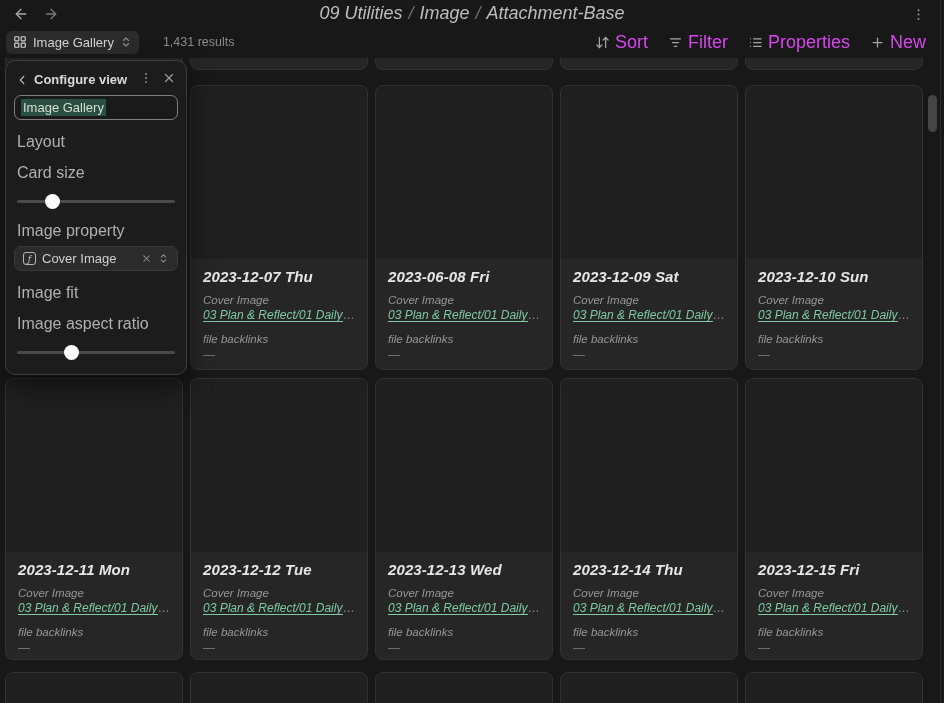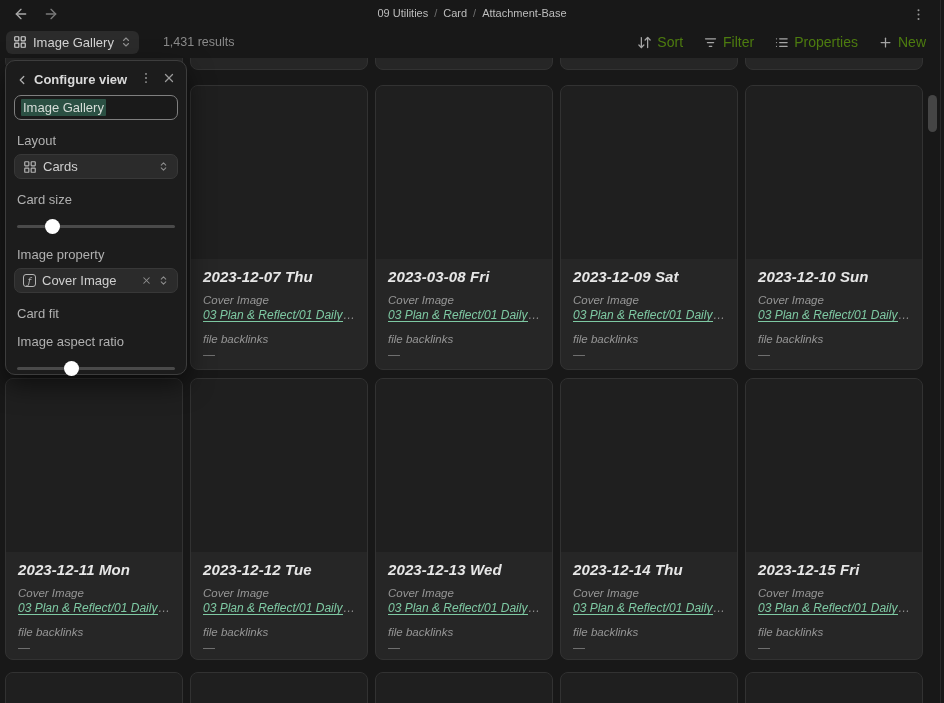--- a/index.html
+++ b/index.html
@@ -11,31 +11,31 @@
     color:#c8c8c8;
     -webkit-font-smoothing:antialiased;
   }
   svg { display:block; }
 
   
   .titlebar { position:absolute; top:0; left:0; right:0; height:26px; }
   .nav-arrows { position:absolute; left:10px; top:4px; display:flex; gap:8px; }
   .nav-btn { width:22px; height:20px; display:flex; align-items:center; justify-content:center; color:#a9a9a9; border-radius:4px; }
   .nav-btn.fwd { color:#7a7a7a; }
-  .breadcrumb { position:absolute; left:0; right:0; top:0; height:26px; display:flex; align-items:center; justify-content:center; gap:6px; font-size:11px; color:#bdbdbd; }
+  .breadcrumb { position:absolute; left:0; right:0; top:0; height:26px; display:flex; align-items:center; justify-content:center; gap:6px; font-size:18px; color:#bdbdbd;font-style:italic; }
   .crumb-sep { color:#6f6f6f; }
   .kebab-btn { position:absolute; right:16px; top:4px; width:20px; height:20px; display:flex; align-items:center; justify-content:center; color:#9a9a9a; }
 
   
   .toolbar { position:absolute; top:26px; left:0; right:0; height:32px; display:flex; align-items:center; }
   .view-switcher { margin-left:6px; display:flex; align-items:center; gap:6px; background:#2b2b2b; border-radius:6px; padding:4px 7px; color:#d3d3d3; font-size:13px; cursor:default; }
   .view-switcher .chev { color:#8f8f8f; }
   .results-count { margin-left:24px; font-size:12.5px; color:#8a8a8a; }
   .toolbar-right { margin-left:auto; margin-right:14px; display:flex; align-items:center; gap:12px; }
-  .tool-btn { display:flex; align-items:center; gap:5px; color:#4d7c0f; font-size:14px; padding:4px 4px; border-radius:5px; cursor:default; }
+  .tool-btn { display:flex; align-items:center; gap:5px; color:#d946ef; font-size:18px; padding:4px 4px; border-radius:5px; cursor:default; }
   .tool-btn .ticon { color:#a5a5a5; }
 
   
   .content { position:absolute; top:58px; left:0; right:0; bottom:0; overflow:hidden; }
   .card-row { position:absolute; left:5px; display:flex; gap:7px;font-style:italic; }
   .row-0 { top:-273px; }
   .row-1 { top:27px; }
   .row-2 { top:320px;justify-content:center; }
   .row-3 { top:614px; }
   .card, .card-shell {
@@ -66,21 +66,21 @@
   .panel-header { display:flex; align-items:flex-end; padding:8px 8px 4px 9px; gap:5px; }
   .panel-back { color:#b0b0b0; display:flex; }
   .panel-title { flex:1; font-size:13px; font-weight:600; color:#dadada; }
   .panel-kebab, .panel-close { color:#9a9a9a; display:flex; padding:2px; }
   .name-input {
     margin:4px 8px 0; height:25px; background:#1a1a1a;
     border:1px solid #7f7f7f; border-radius:7px;
     display:flex; align-items:center; padding:0 6px; font-size:13px; color:#d6dcd8;
   }
   .sel-highlight { background:#2b5043; padding:1px 2px; border-radius:1px; }
-  .field-label { margin:13px 11px 6px; font-size:13px; color:#b0b0b0; }
+  .field-label { margin:13px 11px 6px; font-size:16px; color:#b0b0b0; }
   .select-box {
     margin:0 8px; height:25px; background:#2b2b2b; border:1px solid #383838; border-radius:7px;
     display:flex; align-items:center; gap:6px; padding:0 8px; font-size:13px; color:#cfcfcf; cursor:default;
   }
   .select-box .sicon { color:#b5b5b5; display:flex; }
   .select-box .sval { flex:1; overflow:hidden; white-space:nowrap; }
   .select-box .chev, .select-box .clear-x { color:#8f8f8f; display:flex; }
   .fn-icon {
     width:13px; height:13px; border:1.3px solid #b5b5b5; border-radius:3px;
     display:flex; align-items:center; justify-content:center;
@@ -105,21 +105,21 @@
     <div class="nav-btn fwd">
       <svg width="16" height="16" viewBox="0 0 24 24" fill="none" stroke="currentColor" stroke-width="2" stroke-linecap="round" stroke-linejoin="round">
           <path d="m12 5 7 7-7 7"></path>
           <path d="M5 12h14"></path>
         </svg>
     </div>
   </div>
   <div class="breadcrumb">
     <span>09 Utilities</span>
     <span class="crumb-sep">/</span>
-    <span>Card</span>
+    <span>Image</span>
     <span class="crumb-sep">/</span>
     <span>Attachment-Base</span>
   </div>
   <div class="kebab-btn">
     <svg width="15" height="15" viewBox="0 0 24 24" fill="currentColor" stroke="none">
         <circle cx="12" cy="5" r="1.6"></circle>
         <circle cx="12" cy="12" r="1.6"></circle>
         <circle cx="12" cy="19" r="1.6"></circle>
       </svg>
   </div>
@@ -226,21 +226,21 @@
         <span class="card-link">03 Plan &amp; Reflect/01 Daily Jou</span>
             <span class="link-ellip">…</span>
       </div>
       <div class="prop-label">file backlinks</div>
       <div class="dash-val">—</div>
     </div>
   </div>
       <div class="card">
     <div class="card-img"></div>
     <div class="card-body">
-      <div class="card-title">2023-03-08 Fri</div>
+      <div class="card-title">2023-06-08 Fri</div>
       <div class="prop-label">Cover Image</div>
       <div class="link-row">
         <span class="card-link">03 Plan &amp; Reflect/01 Daily Jou</span>
             <span class="link-ellip">…</span>
       </div>
       <div class="prop-label">file backlinks</div>
       <div class="dash-val">—</div>
     </div>
   </div>
       <div class="card">
@@ -384,37 +384,20 @@
           <path d="m6 6 12 12"></path>
         </svg>
     </span>
   </div>
 
   <div class="name-input">
     <span class="sel-highlight">Image Gallery</span>
   </div>
 
   <div class="field-label">Layout</div>
-  <div class="select-box">
-    <span class="sicon">
-      <svg width="14" height="14" viewBox="0 0 24 24" fill="none" stroke="currentColor" stroke-width="2" stroke-linecap="round" stroke-linejoin="round">
-          <rect x="3" y="3" width="7" height="7" rx="1"></rect>
-          <rect x="14" y="3" width="7" height="7" rx="1"></rect>
-          <rect x="3" y="14" width="7" height="7" rx="1"></rect>
-          <rect x="14" y="14" width="7" height="7" rx="1"></rect>
-        </svg>
-    </span>
-    <span class="sval">Cards</span>
-    <span class="chev">
-      <svg width="11" height="11" viewBox="0 0 24 24" fill="none" stroke="currentColor" stroke-width="2.2" stroke-linecap="round" stroke-linejoin="round">
-          <path d="m7 15 5 5 5-5"></path>
-          <path d="m7 9 5-5 5 5"></path>
-        </svg>
-    </span>
-  </div>
 
   <div class="field-label">Card size</div>
   <div class="slider">
     <div class="slider-track"></div>
     <div class="slider-thumb" id="card-size-thumb" style="left: 22%;"></div>
   </div>
 
   <div class="field-label">Image property</div>
   <div class="select-box">
     <span class="fn-icon">ƒ</span>
@@ -426,20 +409,20 @@
         </svg>
     </span>
     <span class="chev">
       <svg width="11" height="11" viewBox="0 0 24 24" fill="none" stroke="currentColor" stroke-width="2.2" stroke-linecap="round" stroke-linejoin="round">
           <path d="m7 15 5 5 5-5"></path>
           <path d="m7 9 5-5 5 5"></path>
         </svg>
     </span>
   </div>
 
-  <div class="field-label">Card fit</div>
+  <div class="field-label">Image fit</div>
 
   <div class="field-label">Image aspect ratio</div>
   <div class="slider">
     <div class="slider-track"></div>
     <div class="slider-thumb" id="aspect-thumb" style="left: 34%;"></div>
   </div>
 </div>
 
 </body></html>

